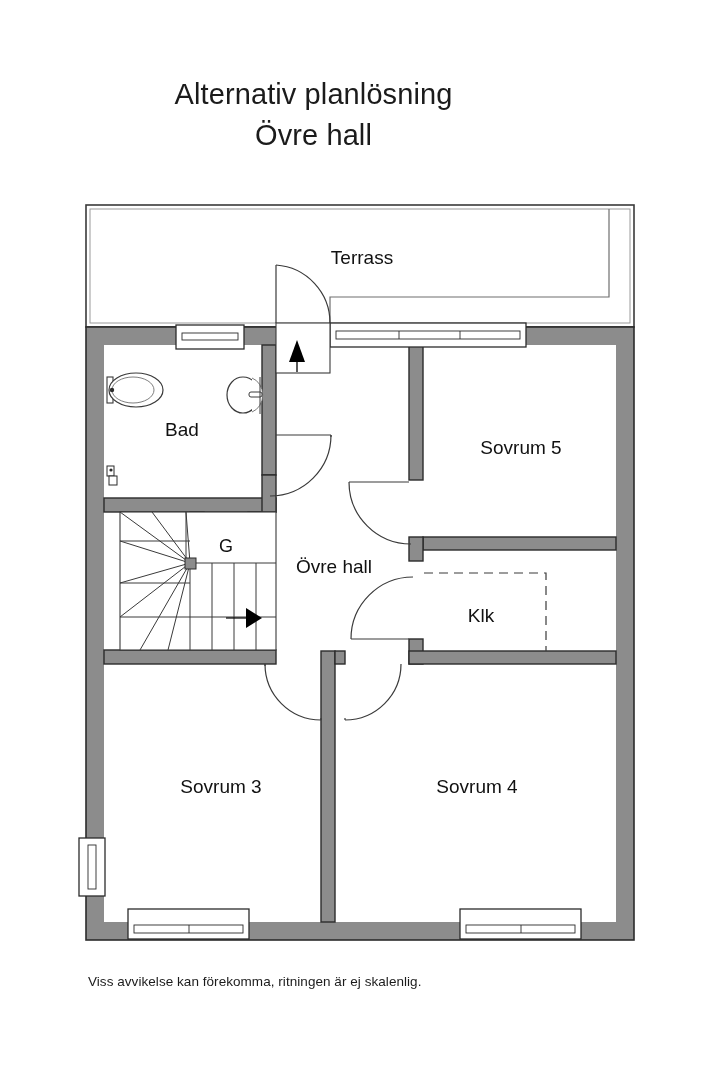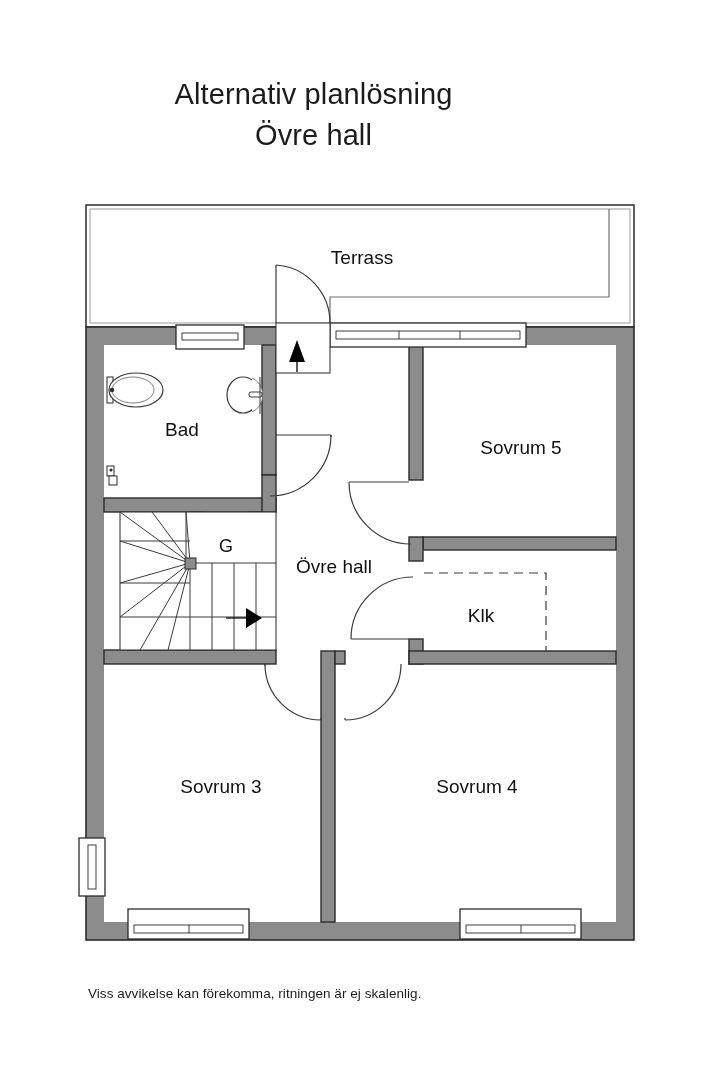--- a/index.html
+++ b/index.html
@@ -34,21 +34,20 @@
     letter-spacing: 0.1px;
     color: #1b1b1b;
   }
   .footnote {
     position: absolute;
     top: 974px;
     left: 88px;
     font-size: 13.5px;
     letter-spacing: 0.05px;
     color: #1b1b1b;
-    margin-top: 12px;
   }
   #plan-svg {
     position: absolute;
     top: 0;
     left: 0;
   }
   .room-label {
     font-family: "Liberation Sans", sans-serif;
     font-size: 19px;
     fill: #111111;

